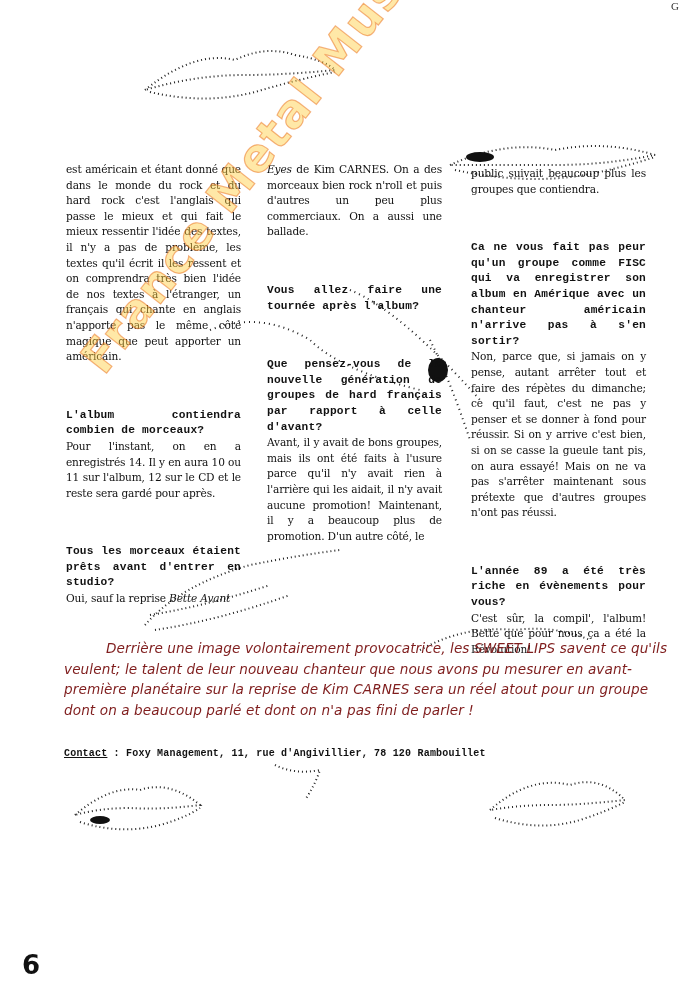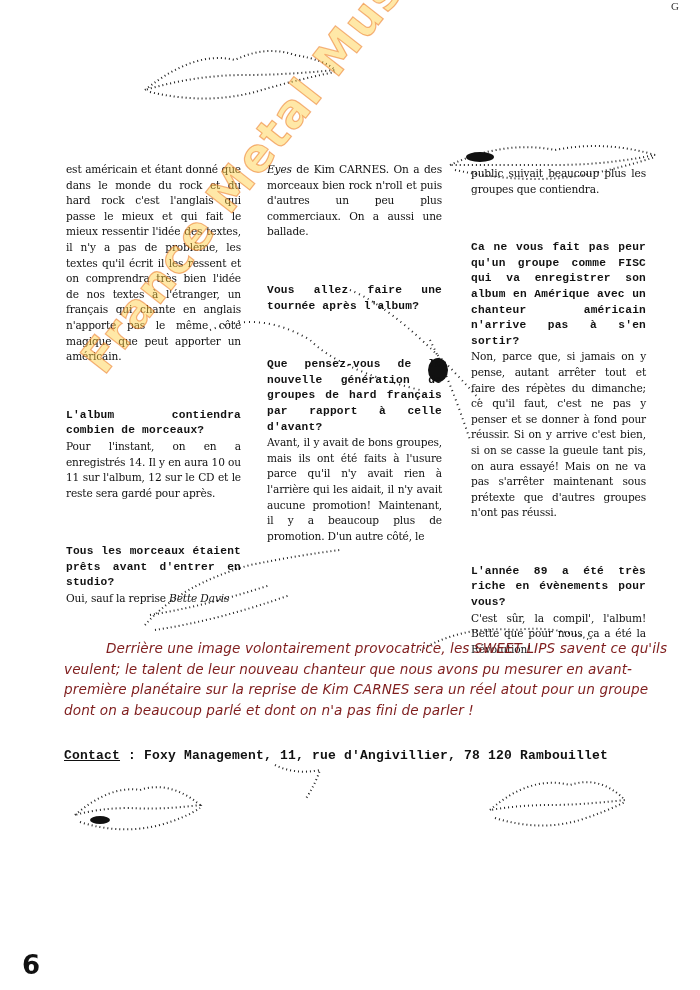--- a/index.html
+++ b/index.html
@@ -29,21 +29,21 @@
   .col3 { top: 166px; }
   em.title { font-style: italic; }
   .outro {
     position: absolute; left: 64px; top: 638px; width: 612px;
     font-family: "DejaVu Sans", sans-serif; font-style: italic; font-size: 13.6px;
     line-height: 20.5px; letter-spacing: 0.1px; color: #7f1d1d;
   }
   .outro .indent { display: inline-block; width: 42px; }
   .contact {
     position: absolute; left: 64px; top: 748px; width: 560px;
-    font-family: "Liberation Mono", monospace; font-weight: bold; font-size: 13px;
+    font-family: "Liberation Mono", monospace; font-weight: bold; font-size: 10px;
     letter-spacing: 0.2px;
   }
   .contact .label { text-decoration: underline; }
   .page-num {
     position: absolute; left: 22px; top: 950px;
     font-family: "DejaVu Sans", sans-serif; font-weight: bold; font-size: 26px; color: #111;
   }
   .lips { position: absolute; }
   .watermark {
     position: absolute; left: 70px; top: 350px;
@@ -114,21 +114,21 @@
   </svg>
 
   <div class="col col1">
     <p>est américain et étant donné que dans le monde du rock et du hard rock c'est l'anglais qui passe le mieux et qui fait le mieux ressentir l'idée des textes, il n'y a pas de problème, les textes qu'il écrit il les ressent et on comprendra très bien l'idée de nos textes à l'étranger, un français qui chante en anglais n'apporte pas le même côté magique que peut apporter un américain.</p>
     <p>
       <span class="q">L'album contiendra combien de morceaux?</span>
       <span class="a">Pour l'instant, on en a enregistrés 14. Il y en aura 10 ou 11 sur l'album, 12 sur le CD et le reste sera gardé pour après.</span>
     </p>
     <p>
       <span class="q">Tous les morceaux étaient prêts avant d'entrer en studio?</span>
-      <span class="a"><span>Oui, sauf la reprise </span><em class="title">Bette Davis</em></span>
+      <span class="a"><span>Oui, sauf la reprise </span><em class="title">Bette Avant</em></span>
     </p>
   </div>
 
   <div class="col col2">
     <p><em class="title">Eyes</em><span> de Kim CARNES. On a des morceaux bien rock n'roll et puis d'autres un peu plus commerciaux. On a aussi une ballade.</span></p>
     <p>
       <span class="q">Vous allez faire une tournée après l'album?</span>
     </p>
     <p>
       <span class="q">Que pensez-vous de la nouvelle génération de groupes de hard français par rapport à celle d'avant?</span>

